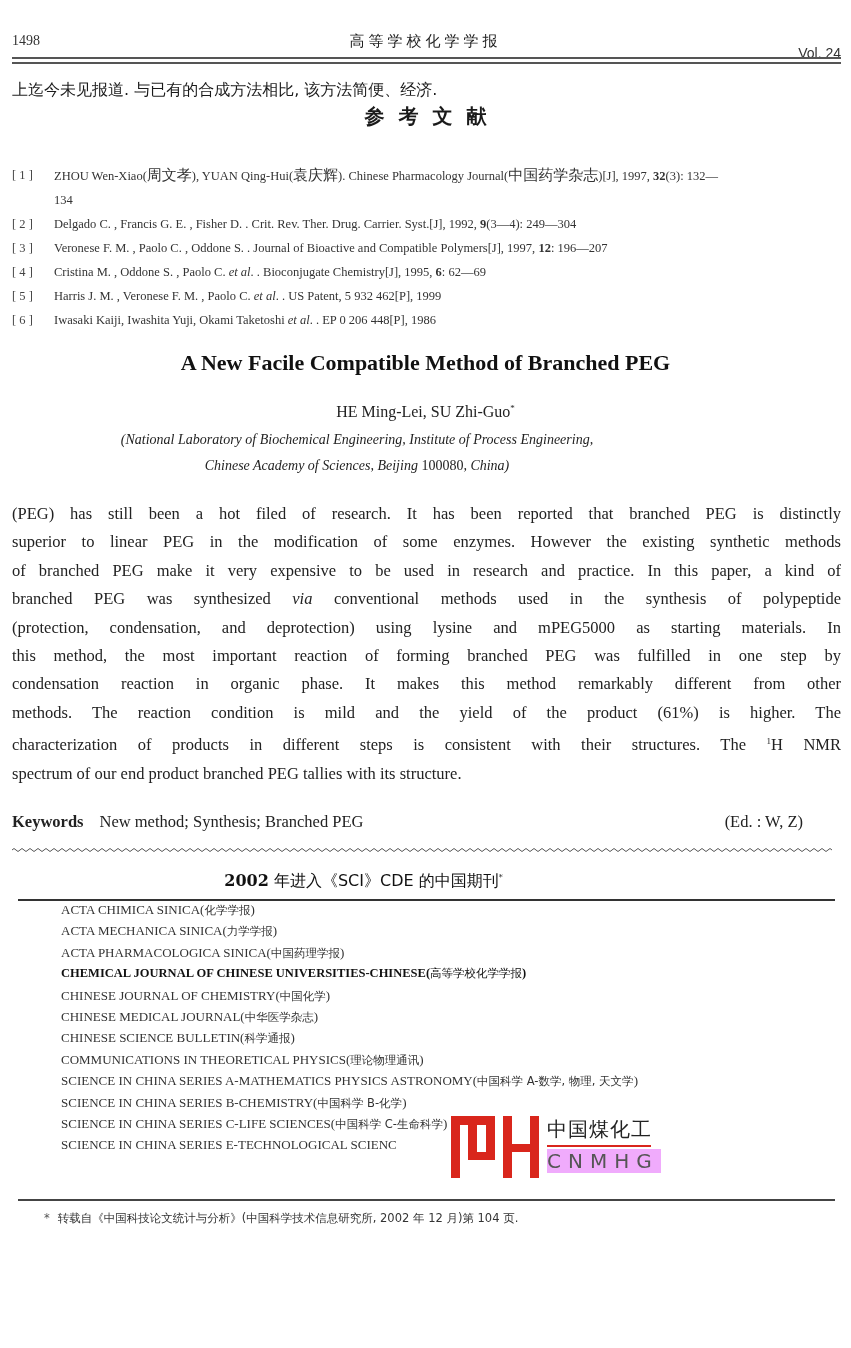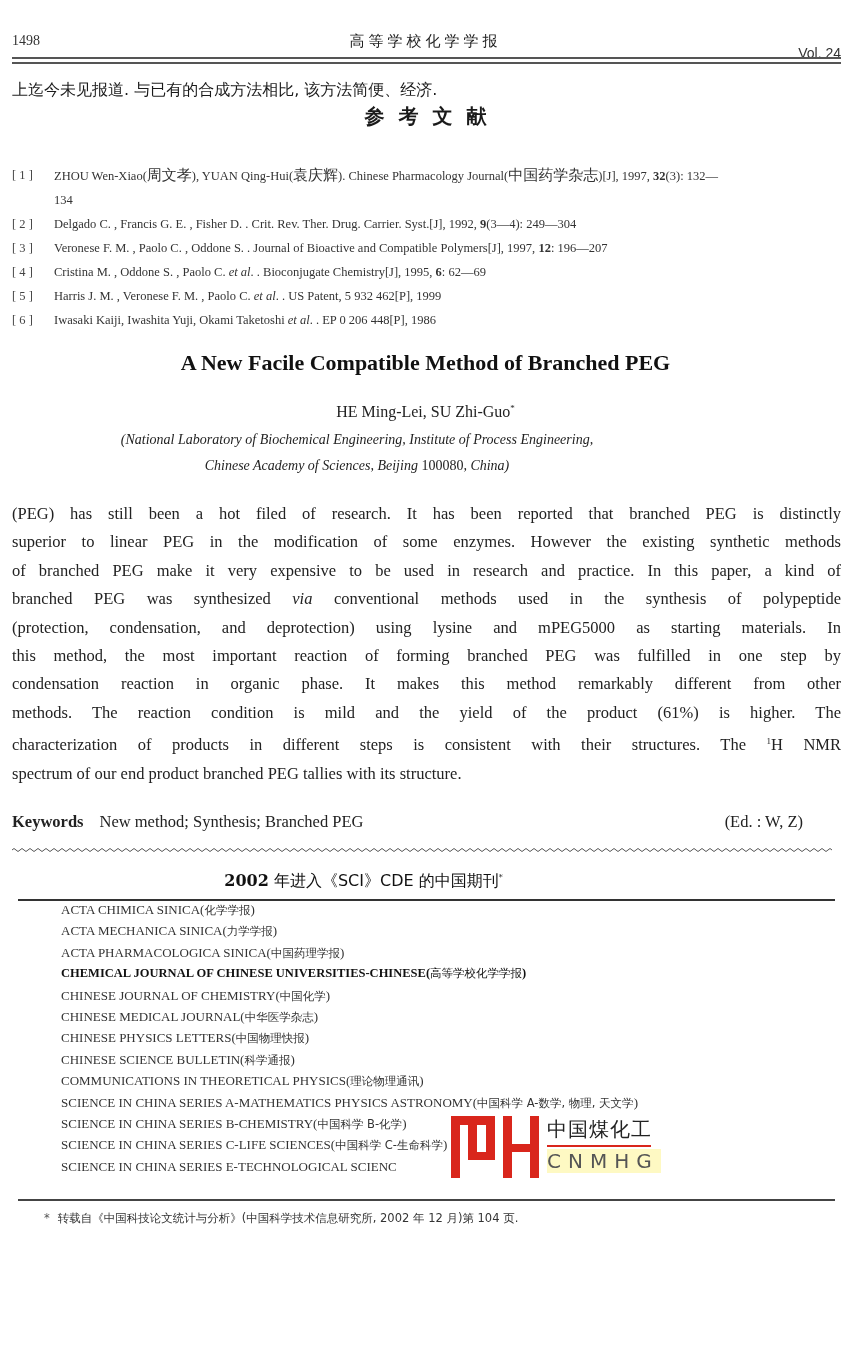--- a/index.html
+++ b/index.html
@@ -59,21 +59,21 @@
   .box-rule-bottom { left: 18px; right: 16px; top: 1199px; height: 0; border-top: 2px solid #444; }
 
   .footnote { left: 44px; top: 1211px; font-family: "DejaVu Sans", sans-serif; font-size: 11.5px; color: #333; }
   .footnote .star { margin-right: 8px; color: #555; }
 
   
   .logo { left: 451px; top: 1116px; width: 210px; height: 62px; }
   .logo-mark { position: absolute; left: 0; top: 0; width: 88px; height: 62px; }
   .logo-cn { position: absolute; left: 96px; top: 0; font-family: "DejaVu Sans", sans-serif; font-size: 20px; color: #222; letter-spacing: 1px; }
   .logo-line { position: absolute; left: 96px; top: 29px; width: 104px; height: 2px; }
-  .logo-en { position: absolute; left: 96px; top: 33px; font-family: "DejaVu Sans", sans-serif; font-size: 20px; color: #555; letter-spacing: 7px; background: #fef9c3; padding-right: 2px; }
+  .logo-en { position: absolute; left: 96px; top: 33px; font-family: "DejaVu Sans", sans-serif; font-size: 20px; color: #555; letter-spacing: 7px; background: #f0abfc; padding-right: 2px; }
 </style>
 </head>
 <body>
 
 <div class="abs hdr-page">1498</div>
 <div class="abs hdr-journal">高等学校化学学报</div>
 <div class="abs hdr-vol">Vol. 24</div>
 <div class="abs hdr-rule"></div>
 
 <div class="abs cn-line">上迄今未见报道. 与已有的合成方法相比, 该方法简便、经济.</div>
@@ -145,21 +145,20 @@
   <span>2002</span><span class="cnf"> 年进入《SCI》CDE 的中国期刊</span><sup>*</sup>
 </div>
 <div class="abs box-rule-top"></div>
 <div class="abs jlist" id="jlist">
     <div class="item"><span>ACTA CHIMICA SINICA</span>(<span class="cn">化学学报</span>)</div>
     <div class="item"><span>ACTA MECHANICA SINICA</span>(<span class="cn">力学学报</span>)</div>
     <div class="item"><span>ACTA PHARMACOLOGICA SINICA</span>(<span class="cn">中国药理学报</span>)</div>
     <div class="item bold"><span>CHEMICAL JOURNAL OF CHINESE UNIVERSITIES-CHINESE</span>(<span class="cn">高等学校化学学报</span>)</div>
     <div class="item"><span>CHINESE JOURNAL OF CHEMISTRY</span>(<span class="cn">中国化学</span>)</div>
     <div class="item"><span>CHINESE MEDICAL JOURNAL</span>(<span class="cn">中华医学杂志</span>)</div>
-    <div class="item"><span>CHINESE PHYSICS LETTERS</span>(<span class="cn">中国物理快报</span>)</div>
     <div class="item"><span>CHINESE SCIENCE BULLETIN</span>(<span class="cn">科学通报</span>)</div>
     <div class="item"><span>COMMUNICATIONS IN THEORETICAL PHYSICS</span>(<span class="cn">理论物理通讯</span>)</div>
     <div class="item"><span>SCIENCE IN CHINA SERIES A-MATHEMATICS PHYSICS ASTRONOMY</span>(<span class="cn">中国科学 A-数学, 物理, 天文学</span>)</div>
     <div class="item"><span>SCIENCE IN CHINA SERIES B-CHEMISTRY</span>(<span class="cn">中国科学 B-化学</span>)</div>
     <div class="item"><span>SCIENCE IN CHINA SERIES C-LIFE SCIENCES</span>(<span class="cn">中国科学 C-生命科学</span>)</div>
     <div class="item"><span>SCIENCE IN CHINA SERIES E-TECHNOLOGICAL SCIENC</span></div>
   </div>
 <div class="abs box-rule-bottom"></div>
 
 <div class="abs footnote">

